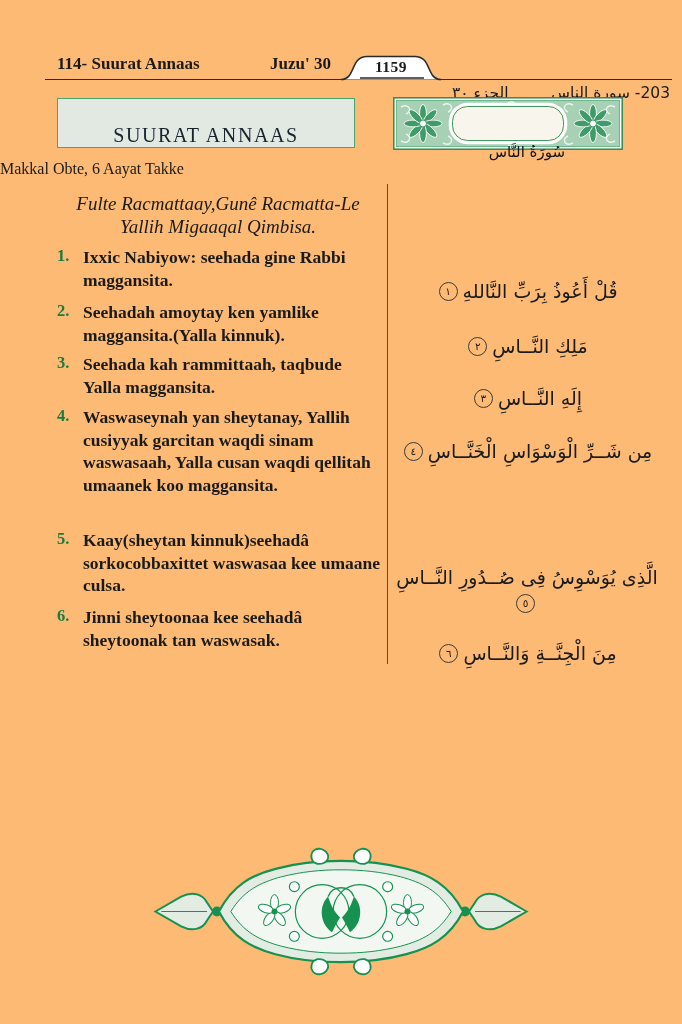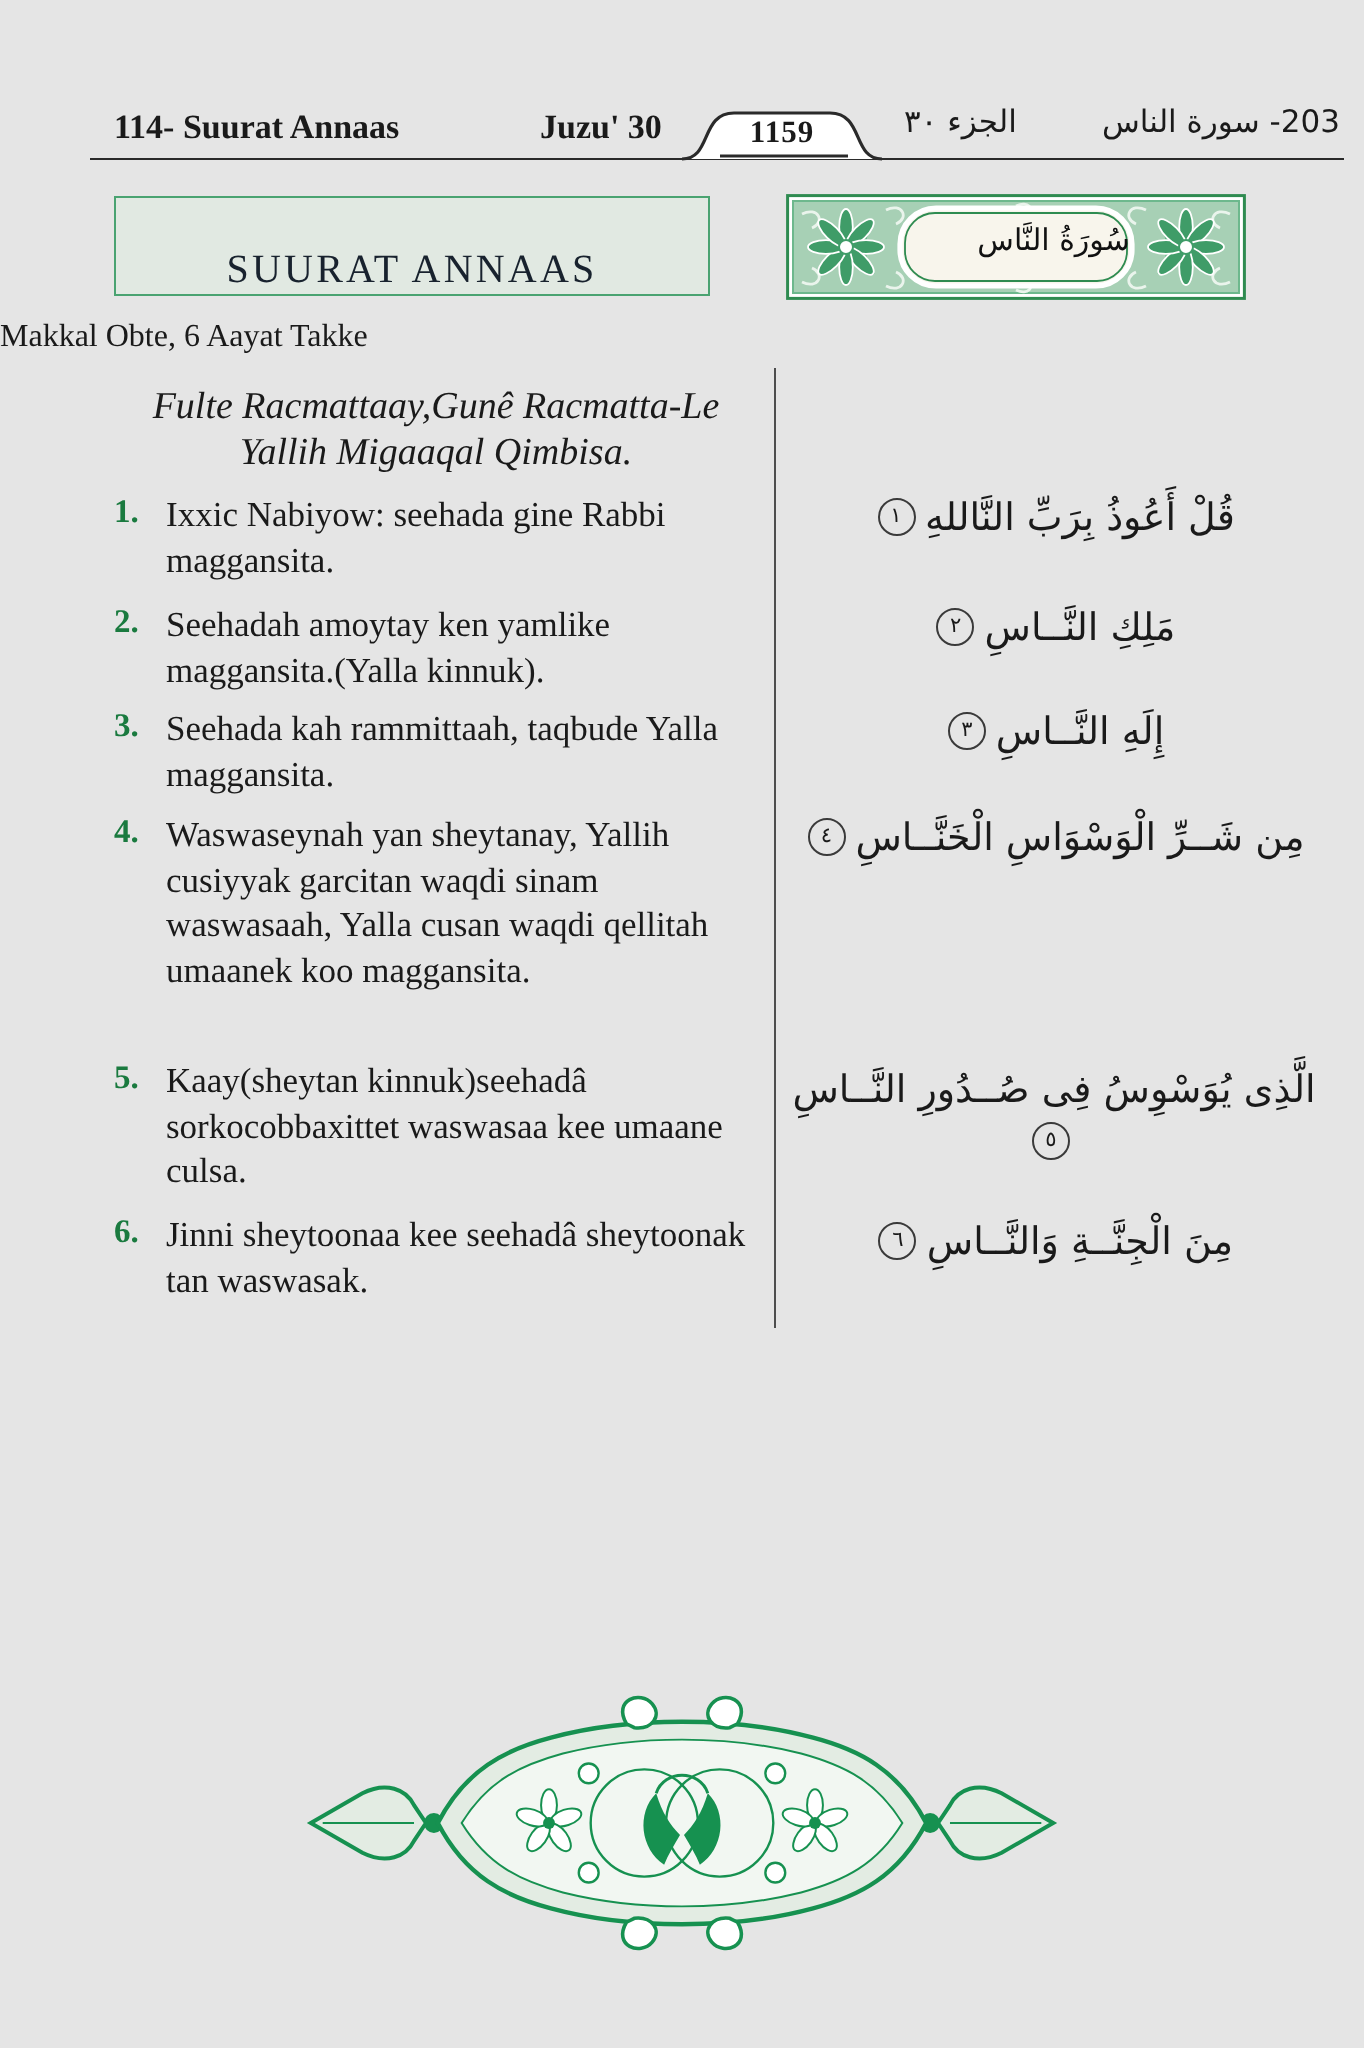--- a/index.html
+++ b/index.html
@@ -1,20 +1,20 @@
 <!DOCTYPE html>
 <html><head>
 <meta charset="utf-8">
 <style>
   html,body{margin:0;padding:0;background:#ffffff;}
   .page{
-    position:relative;width:682px;height:1024px;background:#e5e5e5;overflow:hidden;
+    position:relative;width:682px;height:1024px;background:#fdba74;overflow:hidden;
     font-family:"Liberation Serif", serif;color:#1a1a1a;
   }
-  .arabic{font-family:"DejaVu Sans", sans-serif;direction:rtl;}
+  .arabic{font-family:"DejaVu Sans", sans-serif;direction:rtl;margin-top:32px;}
 
   
   .rule{position:absolute;left:45px;top:79px;width:627px;border-top:1.6px solid #2a2a2a;}
   .hdr{position:absolute;top:54px;font-weight:bold;font-size:17px;white-space:nowrap;}
   .hdr-left{left:57px;}
   .hdr-juz{left:270px;}
   .hdr-juz-ar{left:452px;top:52px;font-size:15.5px;font-weight:normal;}
   .hdr-surah-ar{right:12px;top:52px;font-size:15.5px;font-weight:normal;}
   .page-tab{position:absolute;left:340px;top:55px;width:102px;height:26px;}
   .page-tab svg{position:absolute;left:0;top:0;}
@@ -35,21 +35,21 @@
   
   .divider{position:absolute;left:387px;top:184px;height:480px;width:0;border-left:1.5px solid #4d4d4d;}
   .basmala-trans{
     position:absolute;left:57px;top:192px;width:322px;text-align:center;
     font-style:italic;font-size:19px;line-height:23px;
   }
   .basmala-ar{position:absolute;left:393px;top:197px;width:272px;text-align:right;padding-right:6px;box-sizing:border-box;font-size:19px;}
 
   .v-row{position:absolute;left:57px;width:324px;}
   .v-num{position:absolute;left:0;top:0;font-weight:bold;font-size:16.5px;color:#1a7a3f;}
-  .v-text{display:block;margin-left:26px;font-size:17.5px;line-height:22.5px;}
+  .v-text{display:block;margin-left:26px;font-size:17.5px;line-height:22.5px;font-weight:bold;}
   .a-row{position:absolute;left:395px;width:264px;text-align:center;font-size:19px;line-height:26px;}
   .ayah{
     display:inline-block;width:17px;height:17px;border:1px solid #3a3a3a;border-radius:50%;
     font-size:10.5px;line-height:16px;text-align:center;vertical-align:middle;margin:0 5px 3px 2px;
   }
 
   
   .ornament{position:absolute;left:146px;top:845px;width:390px;height:133px;}
 </style>
 </head>

